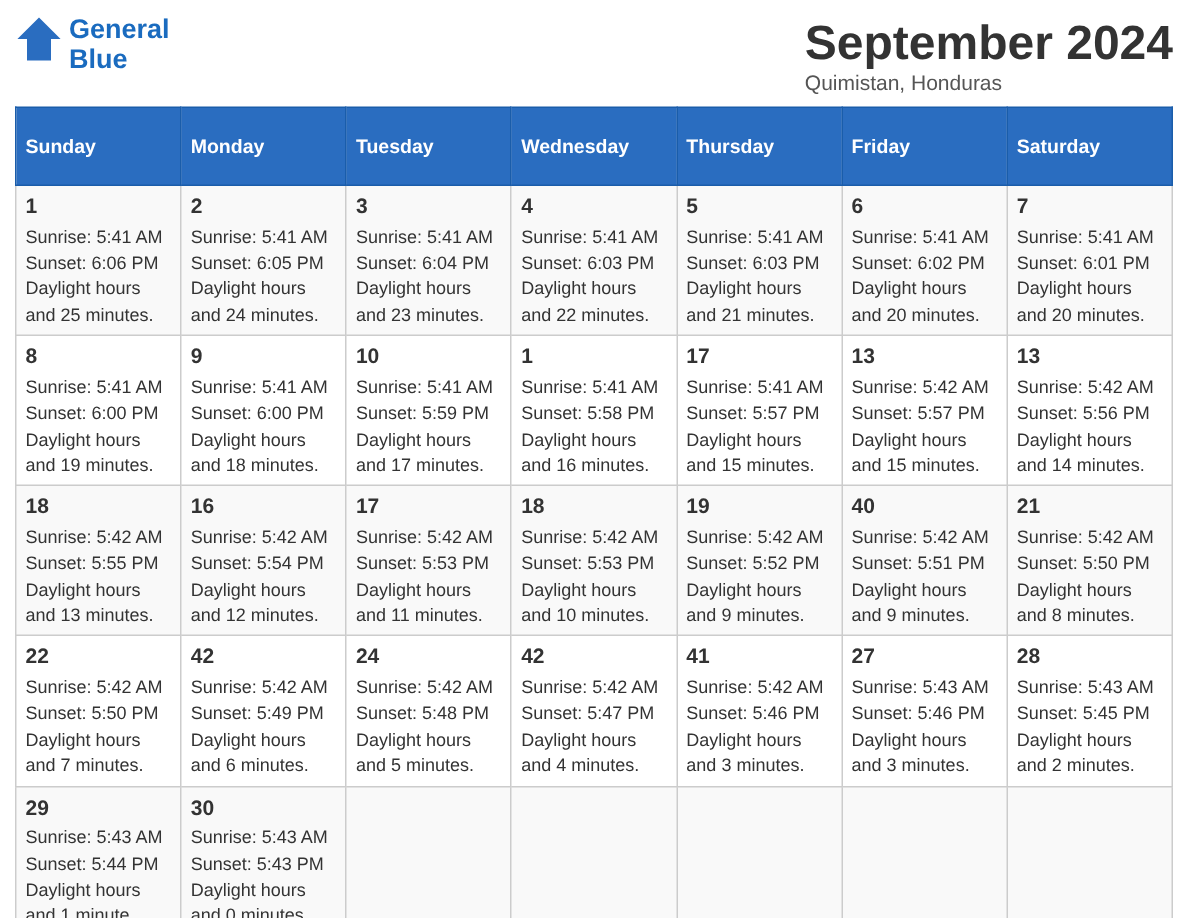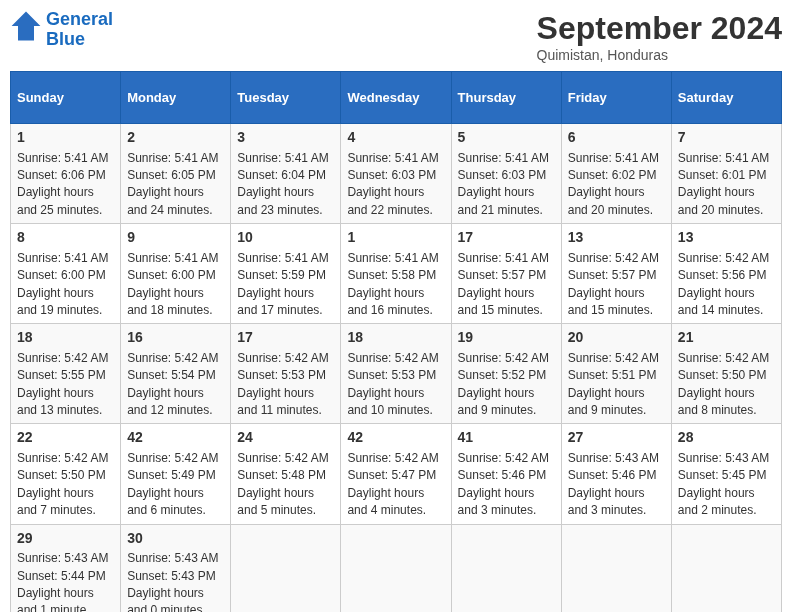--- a/index.html
+++ b/index.html
@@ -159,21 +159,21 @@
         <td><span class="day-num">18</span>
 <span class="day-info">Sunrise: 5:42 AM<br>Sunset: 5:55 PM<br>Daylight hours<br>and 13 minutes.</span></td>
         <td><span class="day-num">16</span>
 <span class="day-info">Sunrise: 5:42 AM<br>Sunset: 5:54 PM<br>Daylight hours<br>and 12 minutes.</span></td>
         <td><span class="day-num">17</span>
 <span class="day-info">Sunrise: 5:42 AM<br>Sunset: 5:53 PM<br>Daylight hours<br>and 11 minutes.</span></td>
         <td><span class="day-num">18</span>
 <span class="day-info">Sunrise: 5:42 AM<br>Sunset: 5:53 PM<br>Daylight hours<br>and 10 minutes.</span></td>
         <td><span class="day-num">19</span>
 <span class="day-info">Sunrise: 5:42 AM<br>Sunset: 5:52 PM<br>Daylight hours<br>and 9 minutes.</span></td>
-        <td><span class="day-num">20</span>
+        <td><span class="day-num">40</span>
 <span class="day-info">Sunrise: 5:42 AM<br>Sunset: 5:51 PM<br>Daylight hours<br>and 9 minutes.</span></td>
         <td><span class="day-num">21</span>
 <span class="day-info">Sunrise: 5:42 AM<br>Sunset: 5:50 PM<br>Daylight hours<br>and 8 minutes.</span></td>
       </tr>
       <tr>
         <td><span class="day-num">22</span>
 <span class="day-info">Sunrise: 5:42 AM<br>Sunset: 5:50 PM<br>Daylight hours<br>and 7 minutes.</span></td>
         <td><span class="day-num">42</span>
 <span class="day-info">Sunrise: 5:42 AM<br>Sunset: 5:49 PM<br>Daylight hours<br>and 6 minutes.</span></td>
         <td><span class="day-num">24</span>

